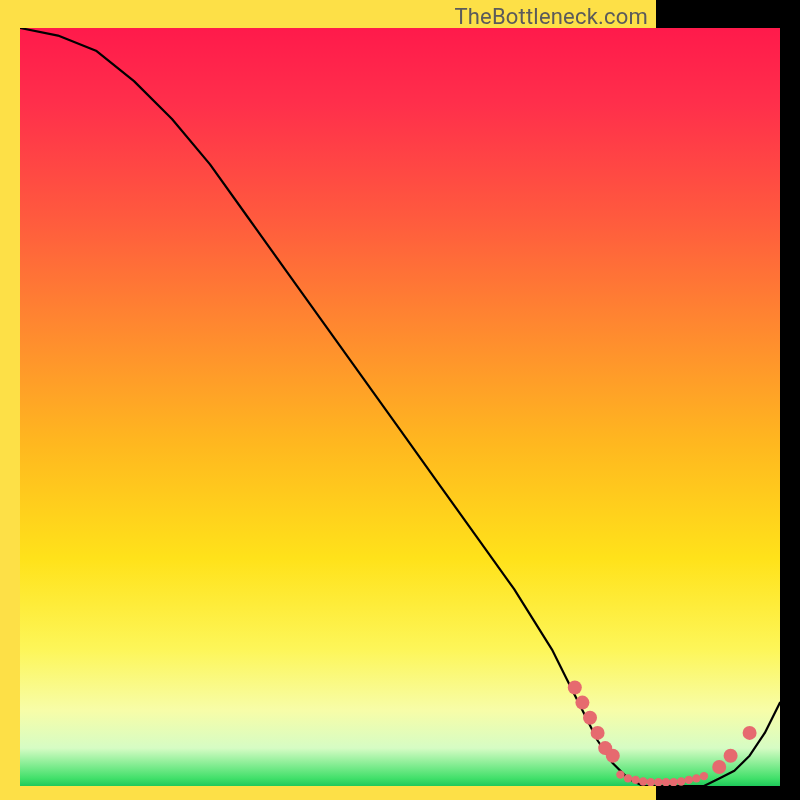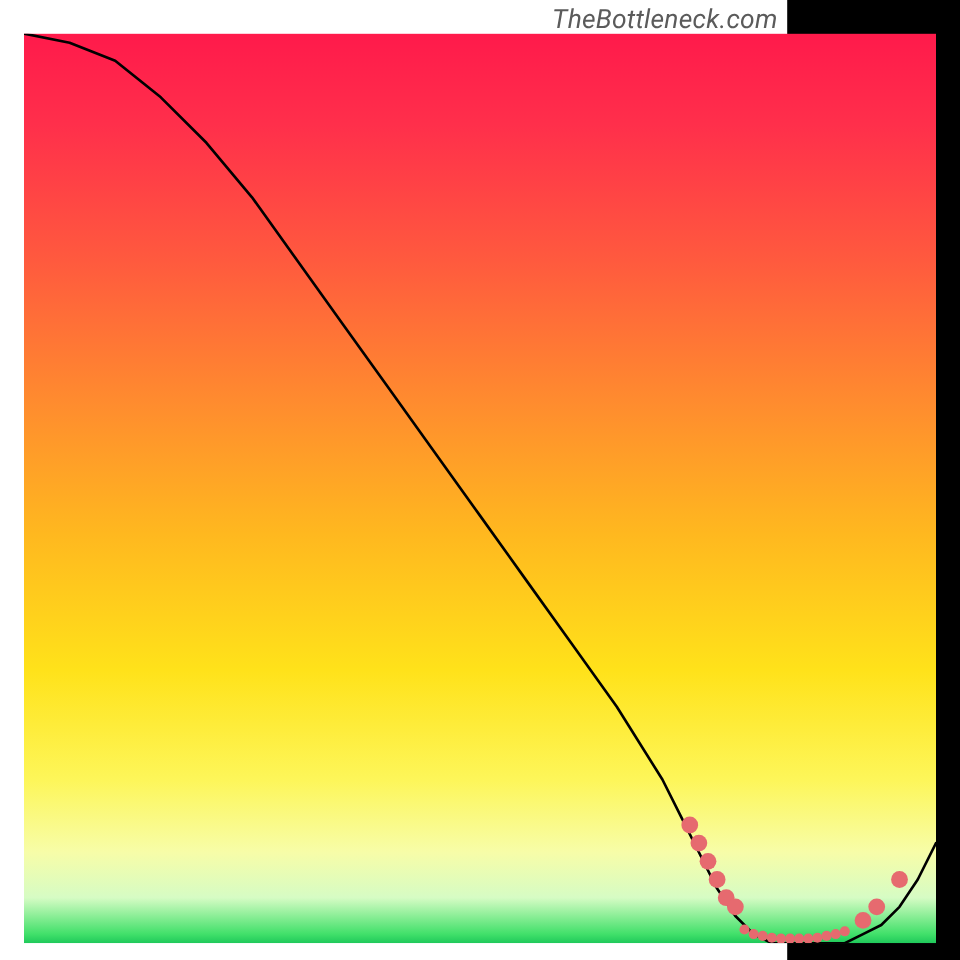--- a/index.html
+++ b/index.html
@@ -8,22 +8,21 @@
     width: 800px;
     height: 800px;
     background: #000;
     overflow: hidden;
     font-family: -apple-system, BlinkMacSystemFont, "Segoe UI", Roboto, Helvetica, Arial, sans-serif;
   }
   .frame {
     position: relative;
     width: 656px;
     height: 800px;
-    background: #ffffff;
-    font-style: italic;
+    background: #fde047;
   }
   .watermark {
     position: absolute;
     top: 4px;
     right: 8px;
     color: #5b5b5b;
     font-size: 22px;
     letter-spacing: 0.2px;
     font-weight: 400;
     user-select: none;

